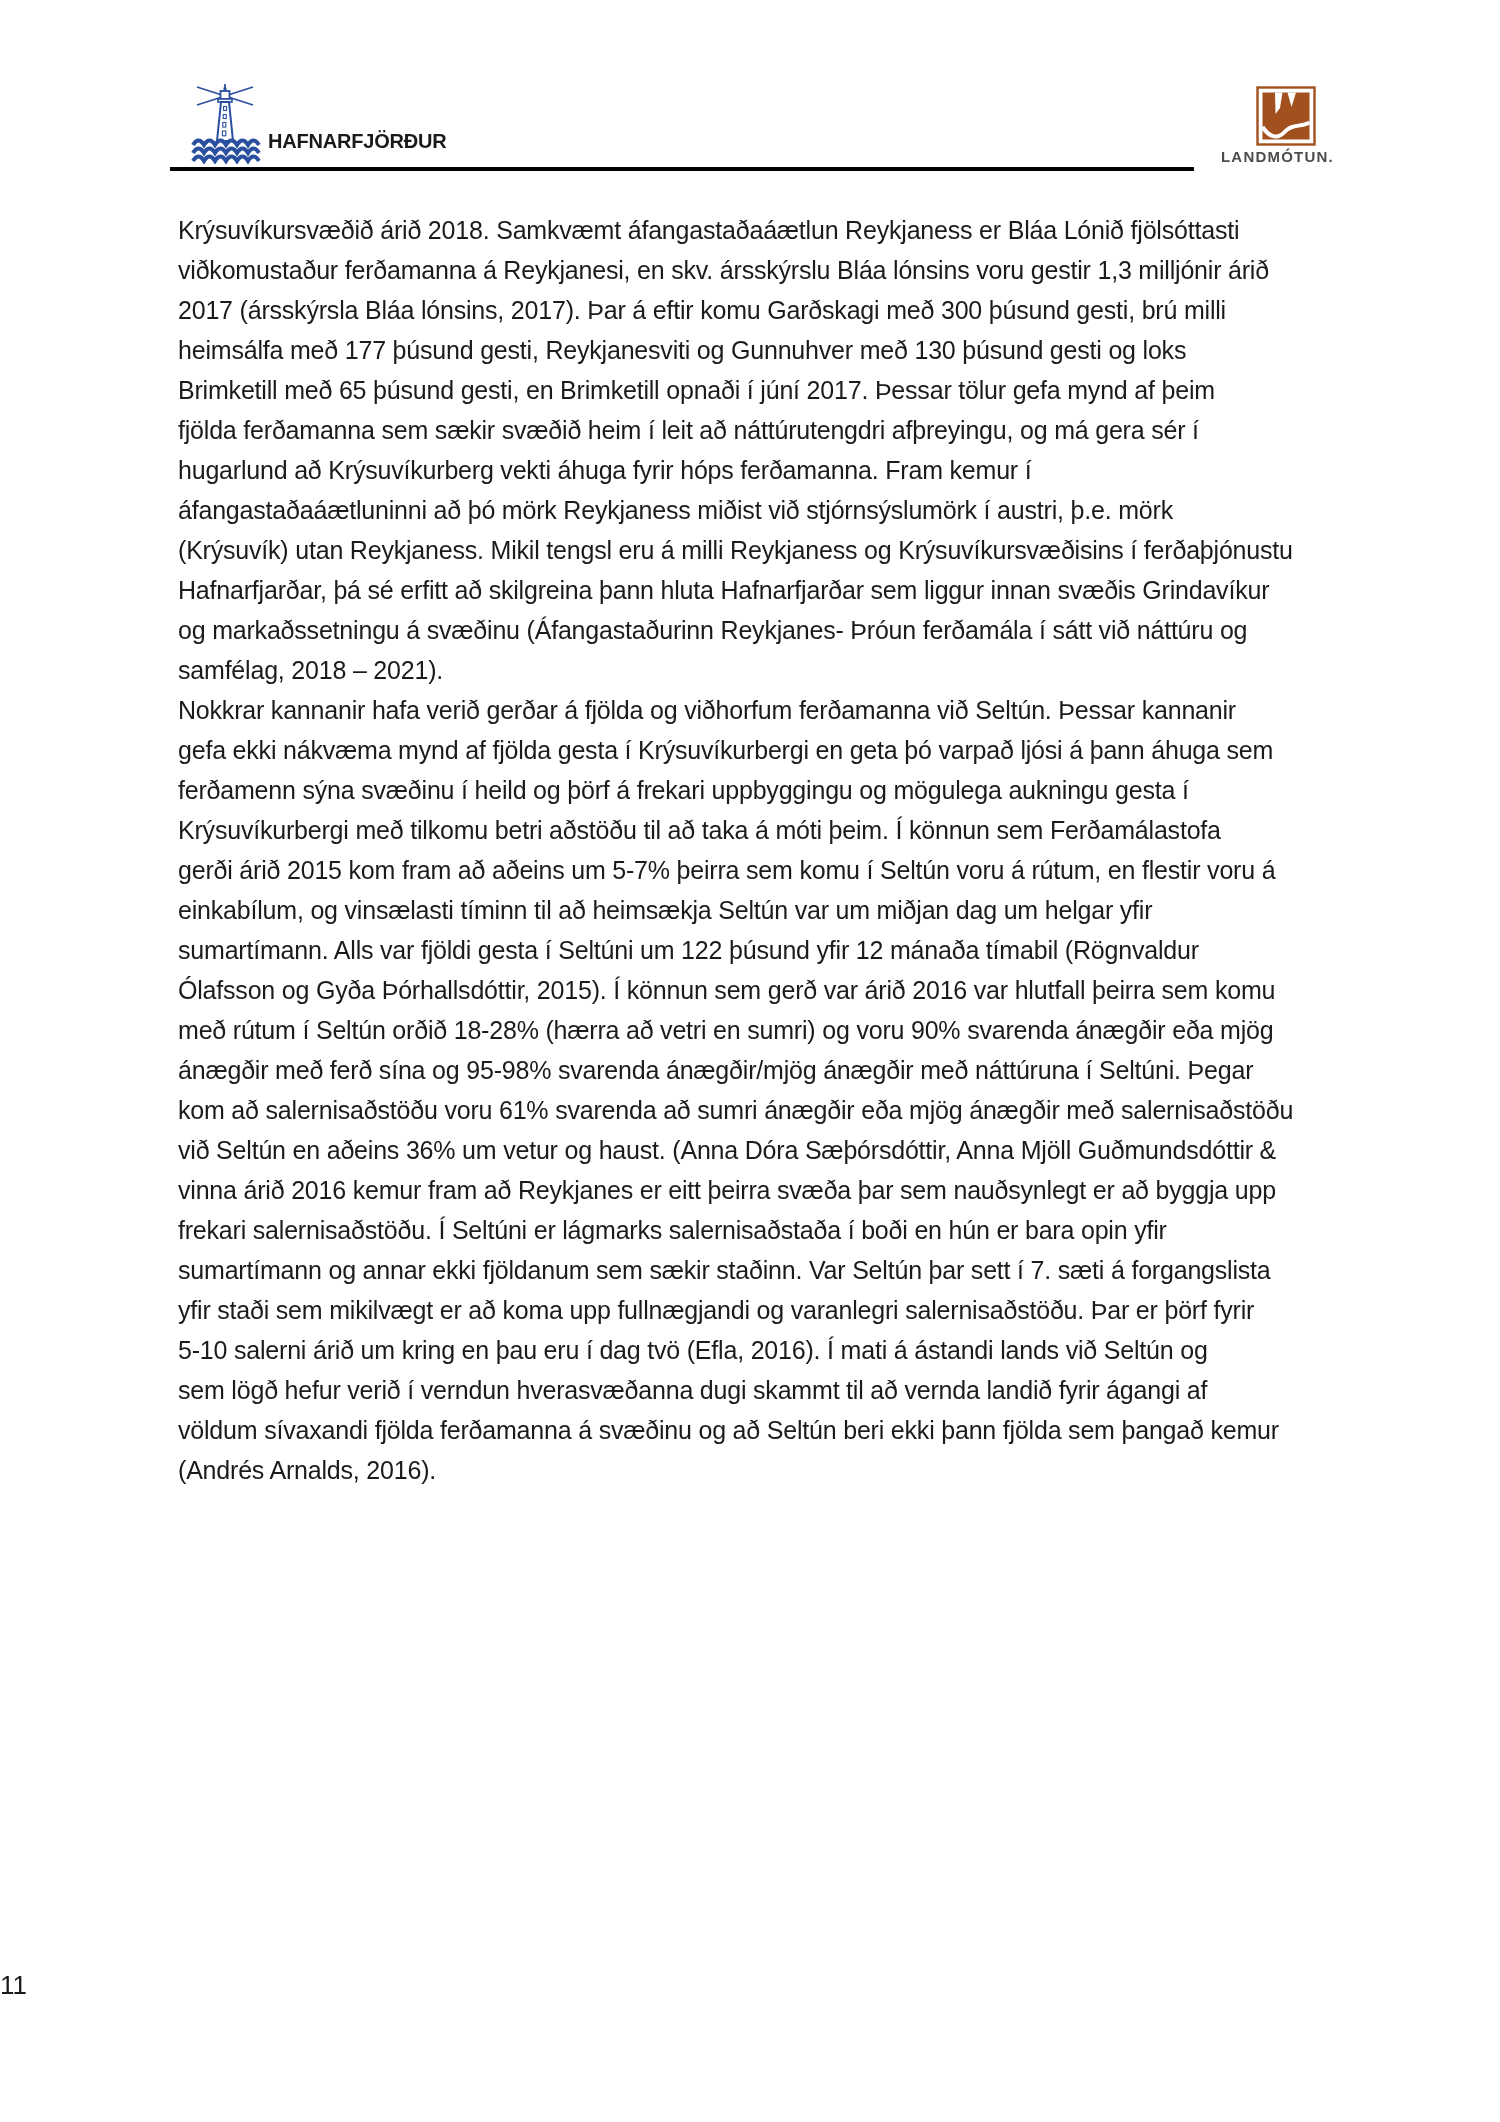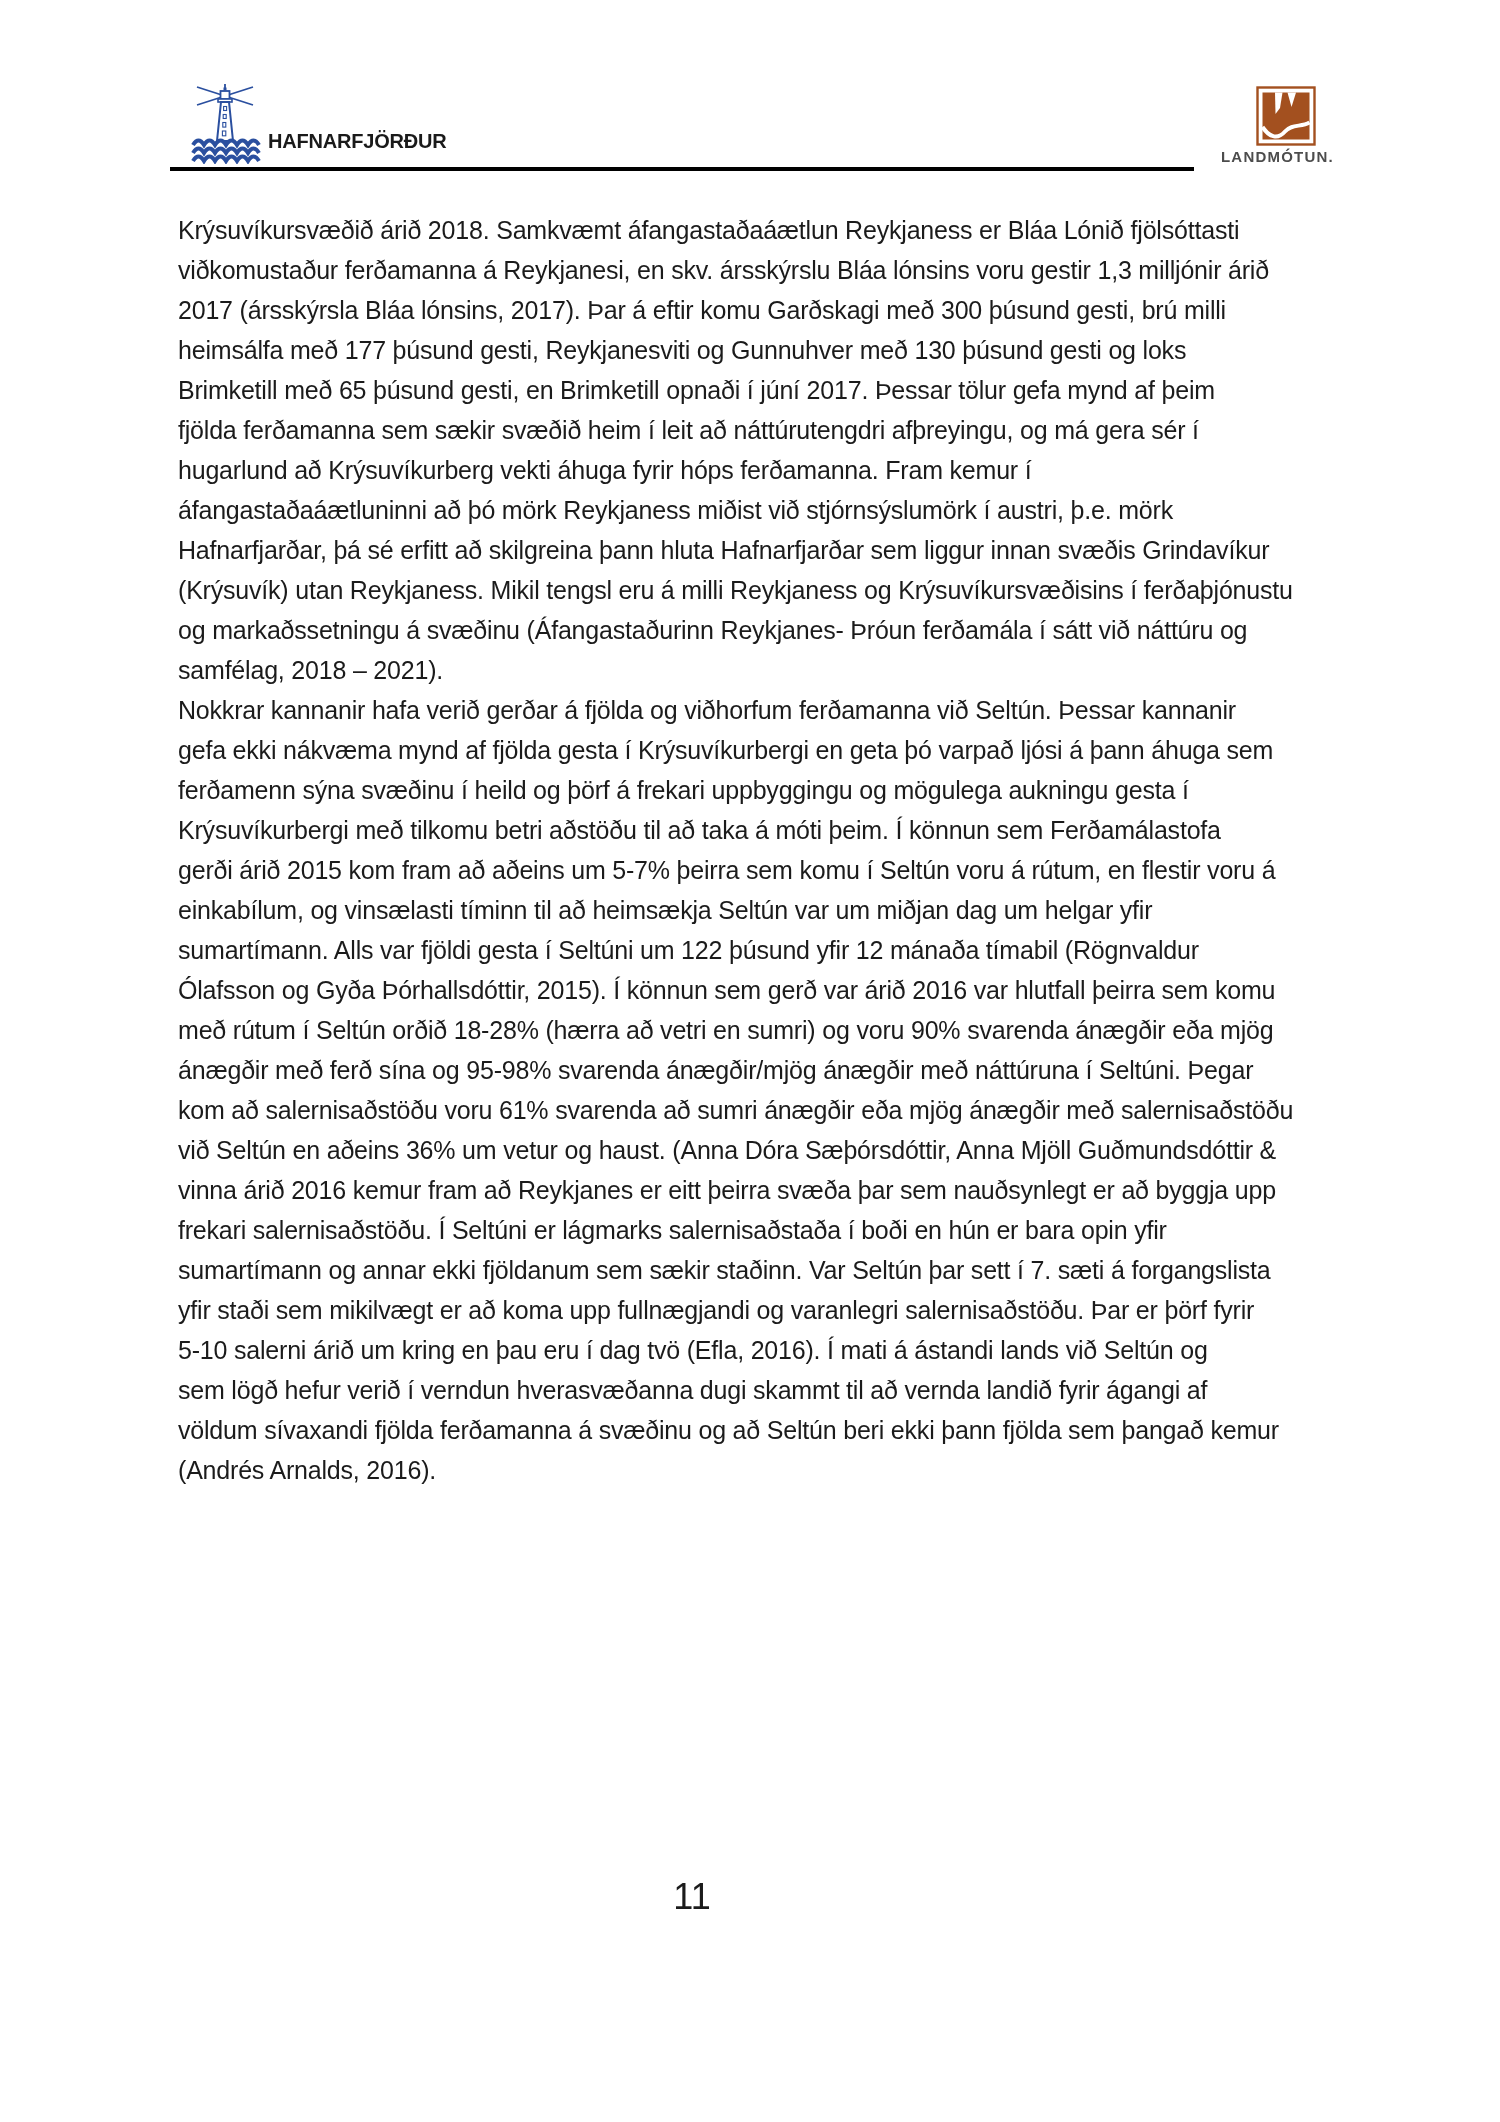--- a/index.html
+++ b/index.html
@@ -38,22 +38,22 @@
   }
   
   .text-block{
     position:absolute;left:178px;top:210px;width:1150px;
     font-size:25px;line-height:40px;letter-spacing:-0.2px;
     color:var(--body-text);
   }
   .line{white-space:nowrap;height:40px;}
   
   .page-number{
-    position:absolute;left:0;top:1876px;width:100%;
-    text-align:center;font-size:36px;color:var(--body-text);
+    position:absolute;left:0;top:1970px;width:100%;
+    text-align:left;font-size:26px;color:var(--body-text);
   }
   
   .stroke-blue{stroke:var(--logo-blue);fill:none;}
   .fill-blue{fill:var(--logo-blue);}
   .fill-white-stroke-blue{fill:#ffffff;stroke:var(--logo-blue);}
   .fill-brown{fill:var(--logo-brown);}
   .fill-white-stroke-brown{fill:#ffffff;stroke:var(--logo-brown);}
   .fill-white{fill:#ffffff;}
   .stroke-white{stroke:#ffffff;fill:none;}
 </style>
@@ -103,22 +103,22 @@
   <div class="text-block">
     <div>
         <div class="line">Krýsuvíkursvæðið árið 2018. Samkvæmt áfangastaðaáætlun Reykjaness er Bláa Lónið fjölsóttasti</div>
         <div class="line">viðkomustaður ferðamanna á Reykjanesi, en skv. ársskýrslu Bláa lónsins voru gestir 1,3 milljónir árið</div>
         <div class="line">2017 (ársskýrsla Bláa lónsins, 2017). Þar á eftir komu Garðskagi með 300 þúsund gesti, brú milli</div>
         <div class="line">heimsálfa með 177 þúsund gesti, Reykjanesviti og Gunnuhver með 130 þúsund gesti og loks</div>
         <div class="line">Brimketill með 65 þúsund gesti, en Brimketill opnaði í júní 2017. Þessar tölur gefa mynd af þeim</div>
         <div class="line">fjölda ferðamanna sem sækir svæðið heim í leit að náttúrutengdri afþreyingu, og má gera sér í</div>
         <div class="line">hugarlund að Krýsuvíkurberg vekti áhuga fyrir hóps ferðamanna. Fram kemur í</div>
         <div class="line">áfangastaðaáætluninni að þó mörk Reykjaness miðist við stjórnsýslumörk í austri, þ.e. mörk</div>
+        <div class="line">(Krýsuvík) utan Reykjaness. Mikil tengsl eru á milli Reykjaness og Krýsuvíkursvæðisins í ferðaþjónustu</div>
         <div class="line">Hafnarfjarðar, þá sé erfitt að skilgreina þann hluta Hafnarfjarðar sem liggur innan svæðis Grindavíkur</div>
-        <div class="line">(Krýsuvík) utan Reykjaness. Mikil tengsl eru á milli Reykjaness og Krýsuvíkursvæðisins í ferðaþjónustu</div>
         <div class="line">og markaðssetningu á svæðinu (Áfangastaðurinn Reykjanes- Þróun ferðamála í sátt við náttúru og</div>
         <div class="line">samfélag, 2018 – 2021).</div>
       </div>
     <div>
         <div class="line">Nokkrar kannanir hafa verið gerðar á fjölda og viðhorfum ferðamanna við Seltún. Þessar kannanir</div>
         <div class="line">gefa ekki nákvæma mynd af fjölda gesta í Krýsuvíkurbergi en geta þó varpað ljósi á þann áhuga sem</div>
         <div class="line">ferðamenn sýna svæðinu í heild og þörf á frekari uppbyggingu og mögulega aukningu gesta í</div>
         <div class="line">Krýsuvíkurbergi með tilkomu betri aðstöðu til að taka á móti þeim. Í könnun sem Ferðamálastofa</div>
         <div class="line">gerði árið 2015 kom fram að aðeins um 5-7% þeirra sem komu í Seltún voru á rútum, en flestir voru á</div>
         <div class="line">einkabílum, og vinsælasti tíminn til að heimsækja Seltún var um miðjan dag um helgar yfir</div>

